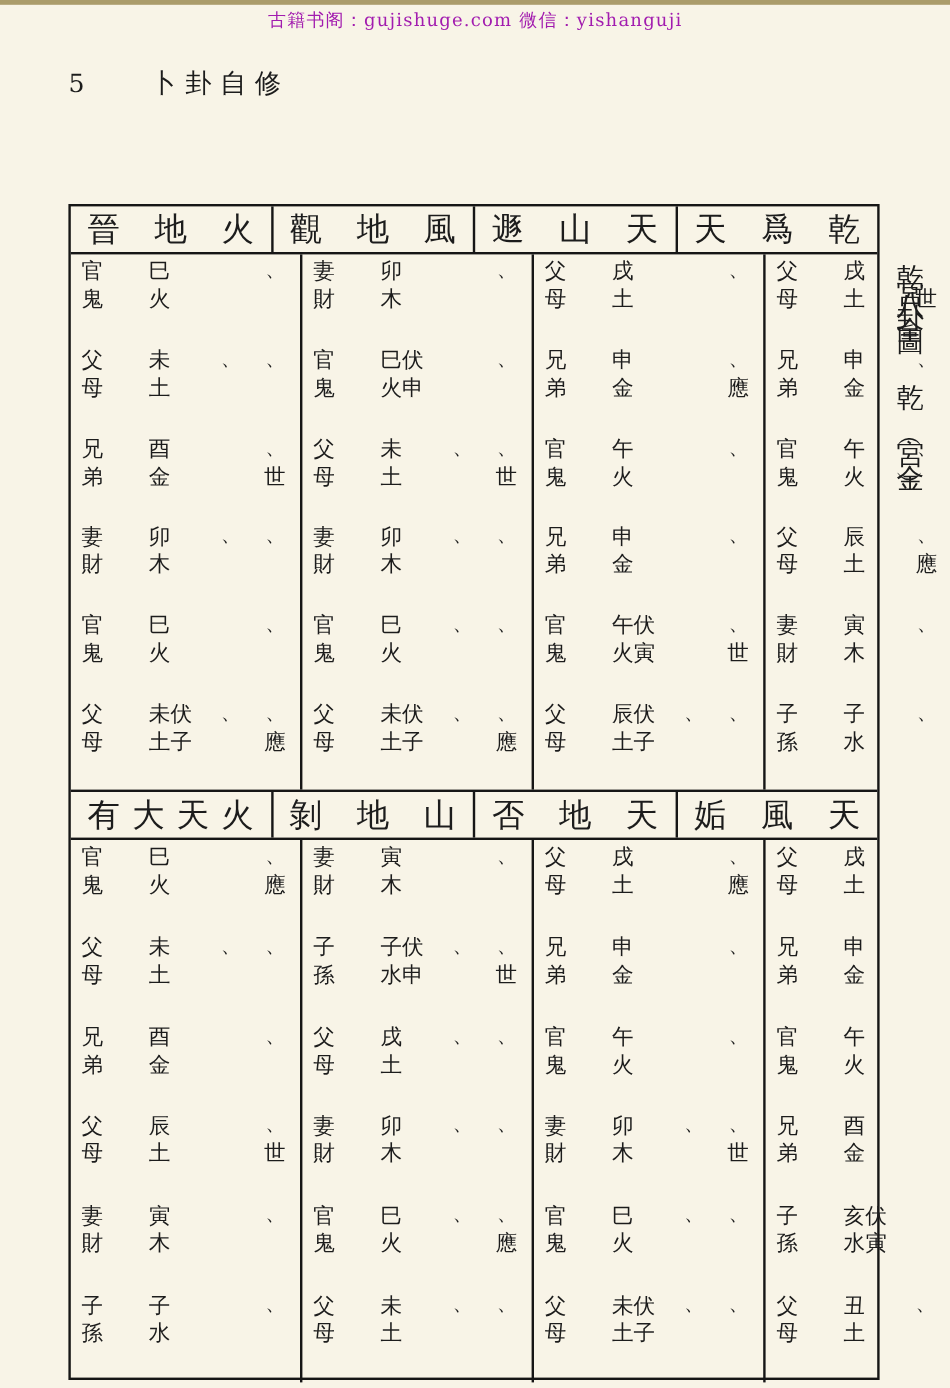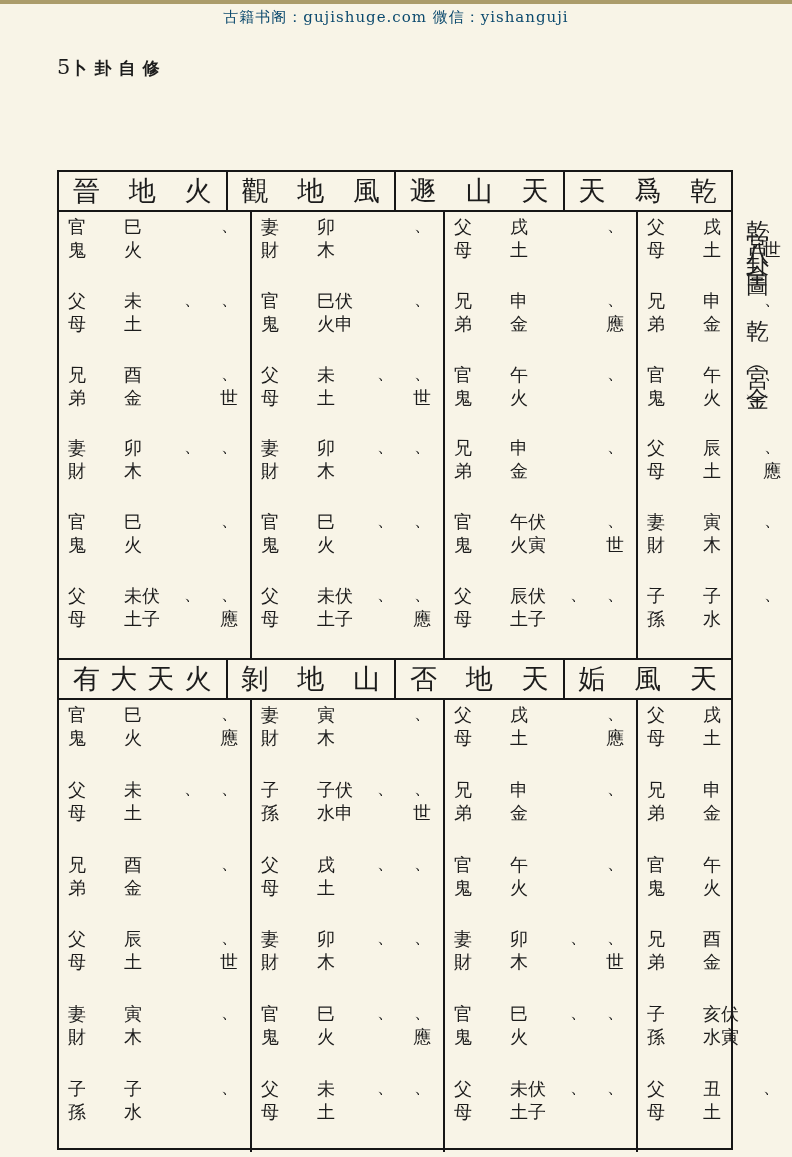--- a/index.html
+++ b/index.html
@@ -14,25 +14,25 @@
   .top-band{
     position:absolute;top:0;left:0;width:792px;height:4px;
     background:#ab9c6b;
   }
   .banner{
     position:absolute;top:5px;left:0;width:792px;height:24px;
     display:flex;align-items:center;justify-content:center;
   }
   .banner-text{
     font-family:"DejaVu Serif","Liberation Serif",serif;
-    font-size:15px;letter-spacing:1px;color:#0c4a6e;
+    font-size:15px;letter-spacing:1px;color:#a21caf;
   }
   .page-header{position:absolute;top:55px;left:57px;display:flex;align-items:baseline;}
   .page-num{font-size:21px;}
-  .book-title{font-size:17px;letter-spacing:7px;font-weight:700;}
+  .book-title{margin-left:55px;font-size:22px;letter-spacing:7px;font-weight:400;}
   
   .hex-table{
     position:absolute;left:57px;top:170px;width:676px;height:980px;
     border:2px solid #161616;box-sizing:border-box;
     display:flex;flex-direction:column;
   }
   .table-section{display:flex;flex-direction:column;}
   .table-section + .table-section{border-top:2px solid #161616;}
   .header-row{
     display:flex;height:40px;border-bottom:2px solid #161616;box-sizing:border-box;

